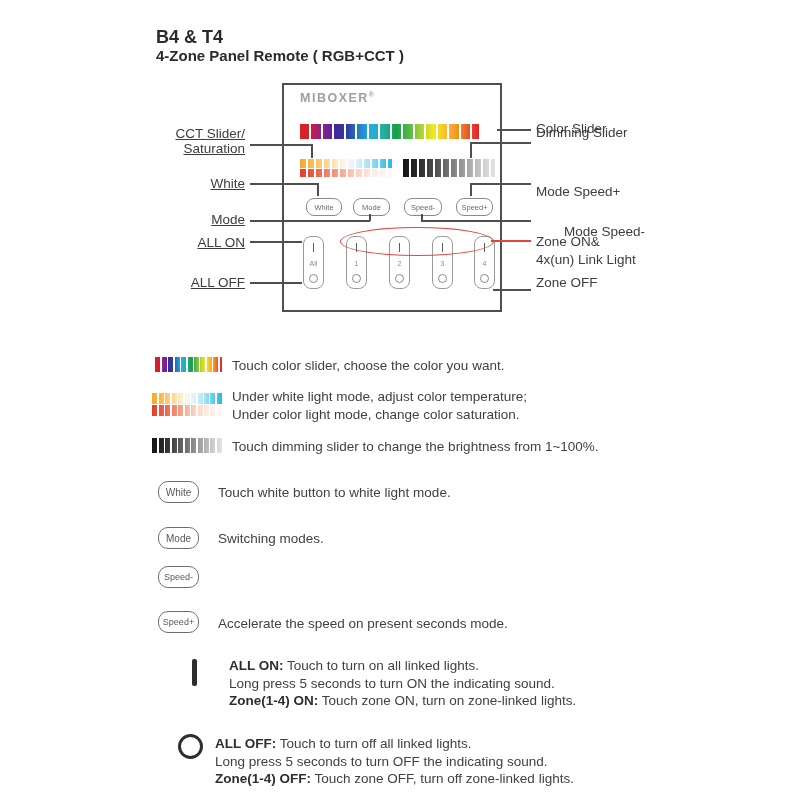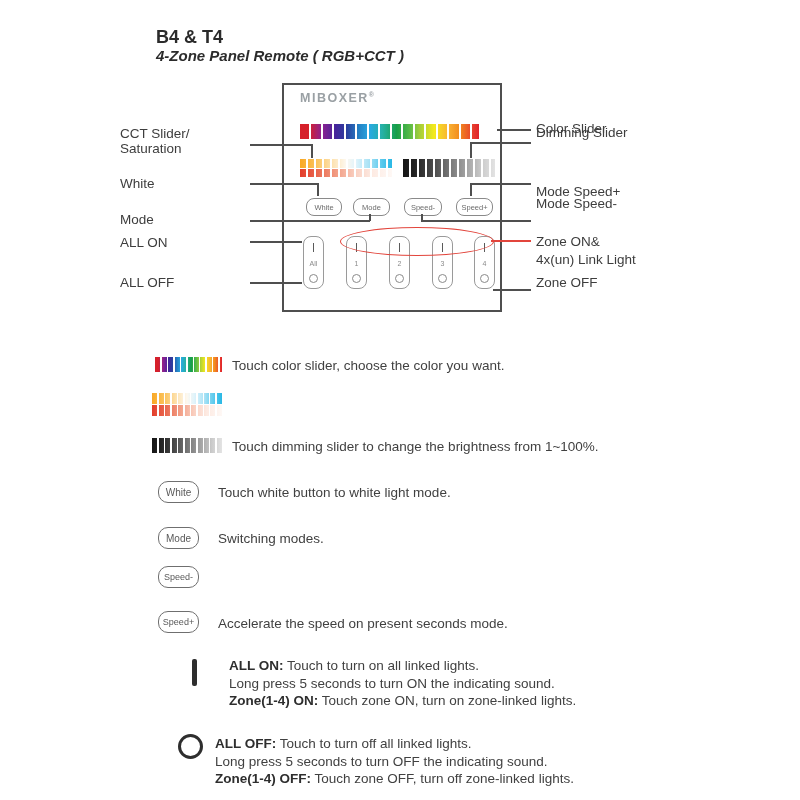--- a/index.html
+++ b/index.html
@@ -1,25 +1,25 @@
 <!DOCTYPE html>
 <html><head>
 <meta charset="utf-8">
 <style>
   html,body{margin:0;padding:0;background:#fff;}
   .page{position:relative;width:800px;height:800px;background:#fff;overflow:hidden;
         font-family:"Liberation Sans","DejaVu Sans",sans-serif;color:#3d3d3d;}
   .abs{position:absolute;}
   .title{font-size:18px;font-weight:700;color:#2b2b2b;}
-  .subtitle{font-size:15px;font-weight:700;color:#2b2b2b;font-style:italic;}
+  .subtitle{font-size:15px;font-weight:700;color:#2b2b2b;}
   .body-text{font-size:13.5px;color:#414141;line-height:17.5px;}
   .b{font-weight:700;color:#2e2e2e;}
   .callout{font-size:13.5px;color:#3d3d3d;white-space:nowrap;}
   .callout-r{left:536px;}
-  .callout-l{left:120px;width:125px;}
+  .callout-l{left:120px;width:125px;text-align:right;text-decoration:underline;}
   .hline{height:1.5px;background:#4f4f4f;}
   .vline{width:1.5px;background:#4f4f4f;}
   .hline-red{height:1.5px;background:#e2453c;}
   
   .panel{left:282px;top:83px;width:220px;height:229px;border:2px solid #4f4f4f;background:#fff;box-sizing:border-box;}
   .brand{font-size:12.5px;font-weight:700;color:#9aa0a4;letter-spacing:1.5px;}
   .brand sup{font-size:7px;letter-spacing:0;}
   .slider{background-image:var(--segs),var(--grad);}
   .segs-big{--segs:repeating-linear-gradient(90deg,rgba(0,0,0,0) 0 9.5px,#fff 9.5px 11.5px);}
   .segs-mid{--segs:repeating-linear-gradient(90deg,rgba(0,0,0,0) 0 6.5px,#fff 6.5px 8px);}
@@ -103,21 +103,21 @@
     <div>Saturation</div>
   </div>
   <div class="abs callout callout-l" style="top:176px;">White</div>
   <div class="abs callout callout-l" style="top:212px;">Mode</div>
   <div class="abs callout callout-l" style="top:235px;">ALL ON</div>
   <div class="abs callout callout-l" style="top:275px;">ALL OFF</div>
 
   <div class="abs callout callout-r" style="top:121px;">Color Slider</div>
   <div class="abs callout callout-r" style="top:125px;">Dimming Slider</div>
   <div class="abs callout callout-r" style="top:184px;">Mode Speed+</div>
-  <div class="abs callout callout-r" style="top:196px;">Mode Speed-</div>
+  <div class="abs callout callout-r" style="top:224px;margin-left:28px;">Mode Speed-</div>
   <div class="abs callout callout-r" style="top:234px;">Zone ON&amp;</div>
   <div class="abs callout callout-r" style="top:252px;">4x(un) Link Light</div>
   <div class="abs callout callout-r" style="top:275px;">Zone OFF</div>
 
   <div class="abs hline" style="left:250px;top:144px;width:62px;"></div>
   <div class="abs vline" style="left:311px;top:144px;height:14px;"></div>
   <div class="abs hline" style="left:250px;top:183px;width:68px;"></div>
   <div class="abs vline" style="left:317px;top:183px;height:13px;"></div>
   <div class="abs hline" style="left:250px;top:220px;width:120px;"></div>
   <div class="abs vline" style="left:369px;top:214px;height:7px;"></div>
@@ -133,20 +133,24 @@
   <div class="abs vline" style="left:421px;top:214px;height:7px;"></div>
   <div class="abs hline-red" style="left:491px;top:240px;width:40px;"></div>
   <div class="abs hline" style="left:493px;top:289px;width:38px;"></div>
 
   <div class="abs slider segs-sm grad-color" style="left:155px;top:357px;width:67px;height:15px;"></div>
   <div class="abs body-text" style="left:232px;top:357px;">Touch color slider, choose the color you want.</div>
 
   <div class="abs" style="left:152px;top:393px;width:70px;height:23px;">
     <div class="slider segs-sm grad-cct-top" style="width:70px;height:11px;"></div>
     <div class="slider segs-sm grad-cct-bot" style="width:70px;height:11px;margin-top:1px;"></div>
+  </div>
+  <div class="abs body-text" style="left:232px;top:388px;">
+    <div>Under white light mode, adjust color temperature;</div>
+    <div>Under color light mode, change color saturation.</div>
   </div>
 
   <div class="abs slider segs-sm grad-dim" style="left:152px;top:438px;width:70px;height:15px;"></div>
   <div class="abs body-text" style="left:232px;top:438px;">Touch dimming slider to change the brightness from 1~100%.</div>
 
   <div class="abs lbtn" style="left:158px;top:481px;width:41px;height:22px;">White</div>
   <div class="abs body-text" style="left:218px;top:484px;">Touch white button to white light mode.</div>
 
   <div class="abs lbtn" style="left:158px;top:527px;width:41px;height:22px;">Mode</div>
   <div class="abs body-text" style="left:218px;top:530px;">Switching modes.</div>

